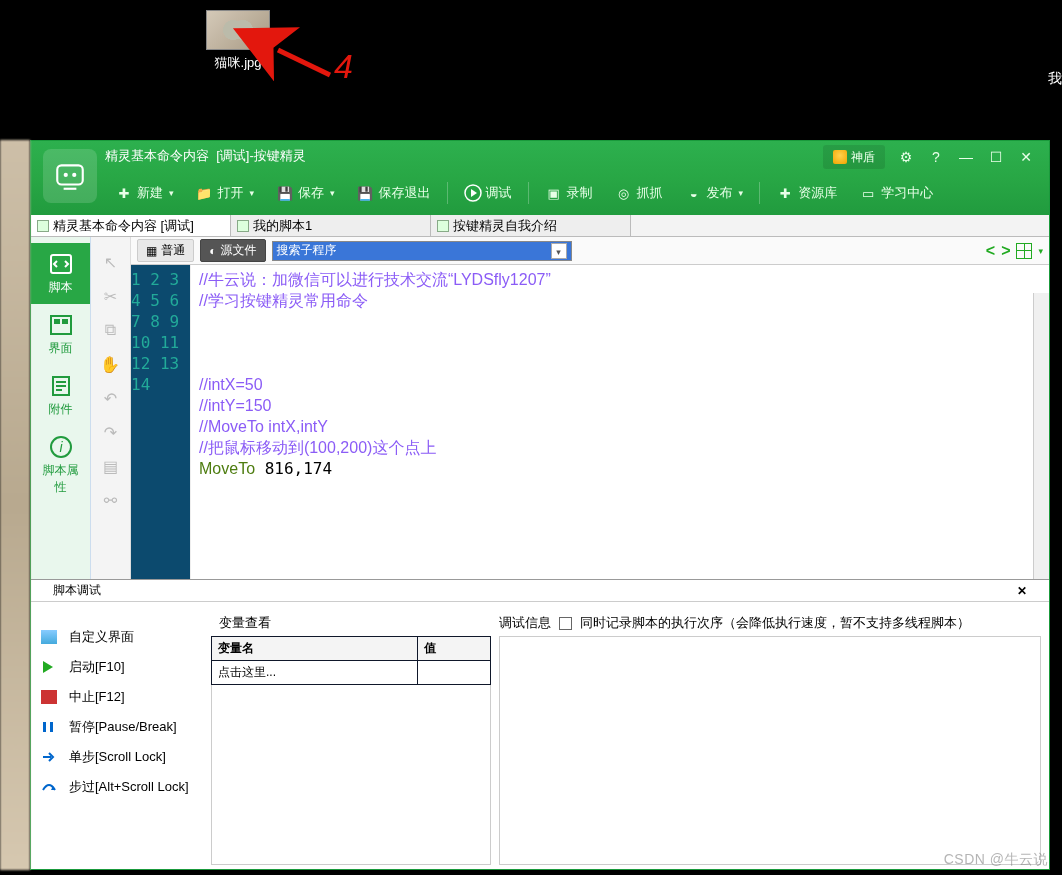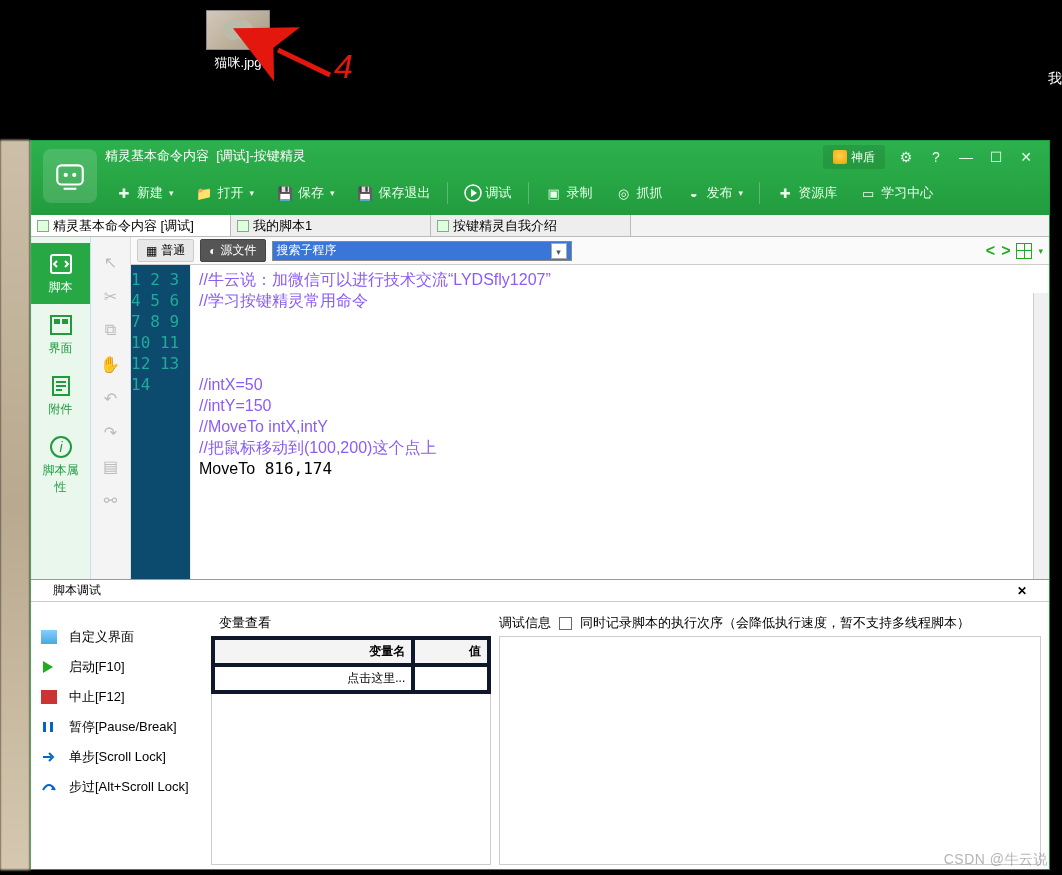--- a/index.html
+++ b/index.html
@@ -58,35 +58,35 @@
 .ed-top .search .sel .car{background:#fff;color:#555;width:16px;height:16px;text-align:center;line-height:16px;border:1px solid #aaa;font-size:9px;}
 .ed-top .right{margin-left:auto;display:flex;gap:6px;align-items:center;color:#2a2;}
 .ed-top .right .ar{font-size:16px;font-weight:bold;cursor:pointer;}
 .ed-top .right .grid{width:16px;height:16px;border:1px solid #2a2;position:relative;}
 .ed-top .right .grid::before{content:"";position:absolute;inset:0;background:linear-gradient(#2a2,#2a2) center/1px 100% no-repeat,linear-gradient(#2a2,#2a2) center/100% 1px no-repeat;}
 
 .code { flex:1; display:flex; overflow:hidden; background:#fff; position:relative; }
 .gutter { width:60px; text-align:left; padding:4px 10px 4px 0; color:#2a9; font:16px/21px Consolas,monospace; border-right:1px solid #eee; background:#0c4a6e;}
 .lines { flex:1; padding:4px 0 4px 8px; font:16px/21px Consolas,"SimSun",monospace; white-space:pre; overflow:hidden; }
 .cm{color:#8b5cf6;}
-.kw{color:#000000;}
+.kw{color:#4d7c0f;}
 .scr{height:16px;border-top:1px solid #ccc;background:#f0f0f0;}
 .vscr{position:absolute;right:0;top:28px;bottom:16px;width:16px;background:#f0f0f0;border-left:1px solid #ccc;}
 
 
 .debug { position:absolute; left:0; right:0; bottom:0; height:290px; background:#fff; border-top:1px solid #999; display:flex; flex-direction:column; font-size:13px;}
 .debug-title{height:22px;border-bottom:1px solid #ccc;padding:2px 22px;display:flex;justify-content:space-between;align-items:center;font-size:12px;gap:20px;}
 .debug-body{flex:1;display:flex;}
 .dbg-left{width:180px;padding:20px 8px 4px 8px;}
 .dbg-left .drow{display:flex;align-items:center;gap:12px;padding:6px 2px;cursor:pointer;}
 .dbg-left .dic{width:16px;height:14px;}
 .dbg-mid{flex:0 0 280px;display:flex;flex-direction:column;padding:8px 0 4px 0;}
 .dbg-mid .hdr{padding:4px 8px;}
 .dbg-mid table{border-collapse:collapse;width:100%;font-size:12px;}
-.dbg-mid th,.dbg-mid td{border:4px solid #0f172a;padding:3px 6px;text-align:right;background:#f4f4f4;}
+.dbg-mid th,.dbg-mid td{border:1px solid #0f172a;padding:3px 6px;text-align:left;background:#f4f4f4;}
 .dbg-mid td{background:#fff;}
 .dbg-mid .box{flex:1;border:1px solid #ccc;border-top:none;margin:0;}
 .dbg-right{flex:1;display:flex;flex-direction:column;padding:8px 8px 4px 8px;}
 .dbg-right .hdr{padding:4px 0;display:flex;gap:8px;align-items:center;}
 .dbg-right .hdr .cb{width:13px;height:13px;border:1px solid #666;}
 .dbg-right .pane{flex:1;border:1px solid #ccc;}
 
 .watermark{position:absolute;right:14px;bottom:6px;color:#777;font-size:14px;opacity:.55;letter-spacing:.5px;}
 
 </style>

